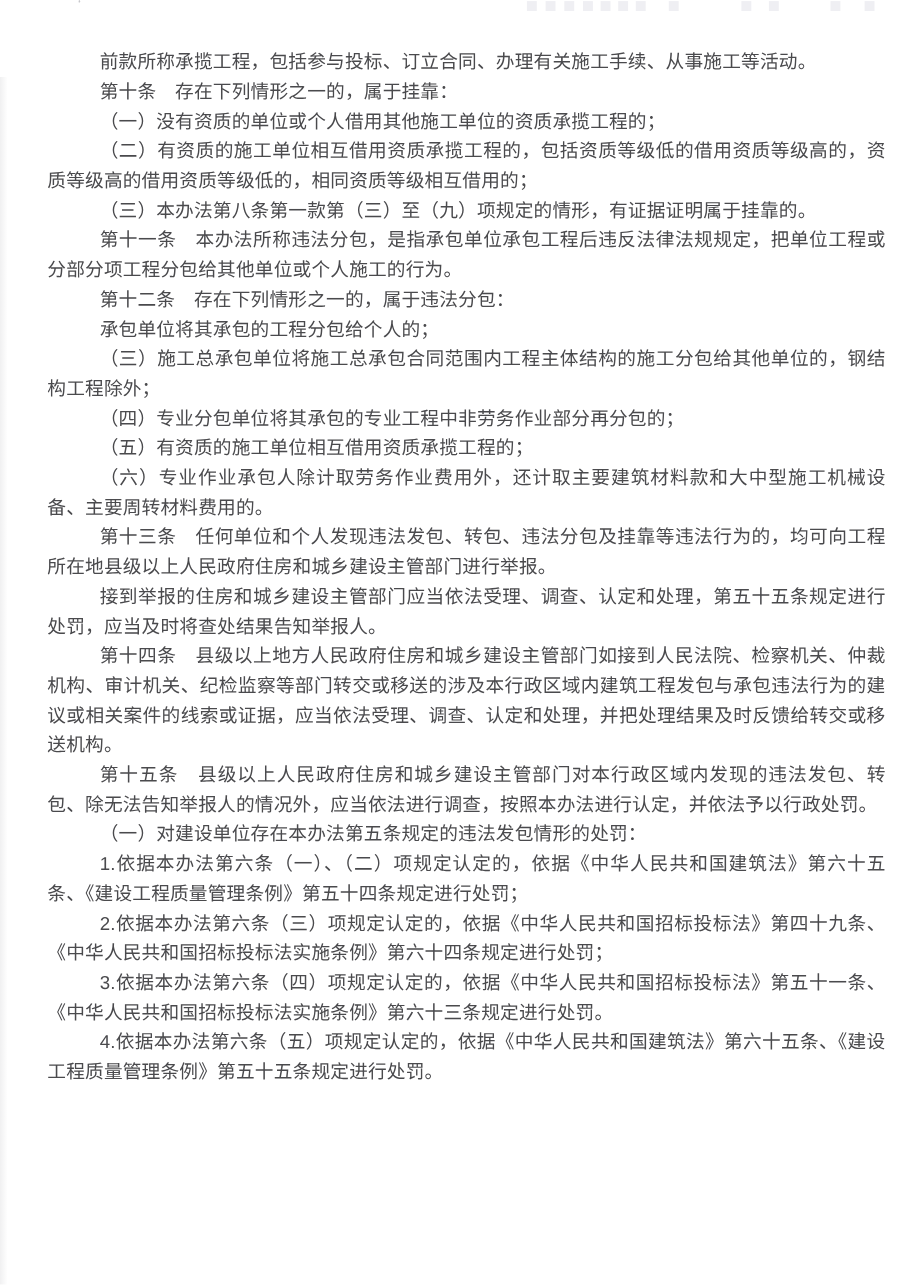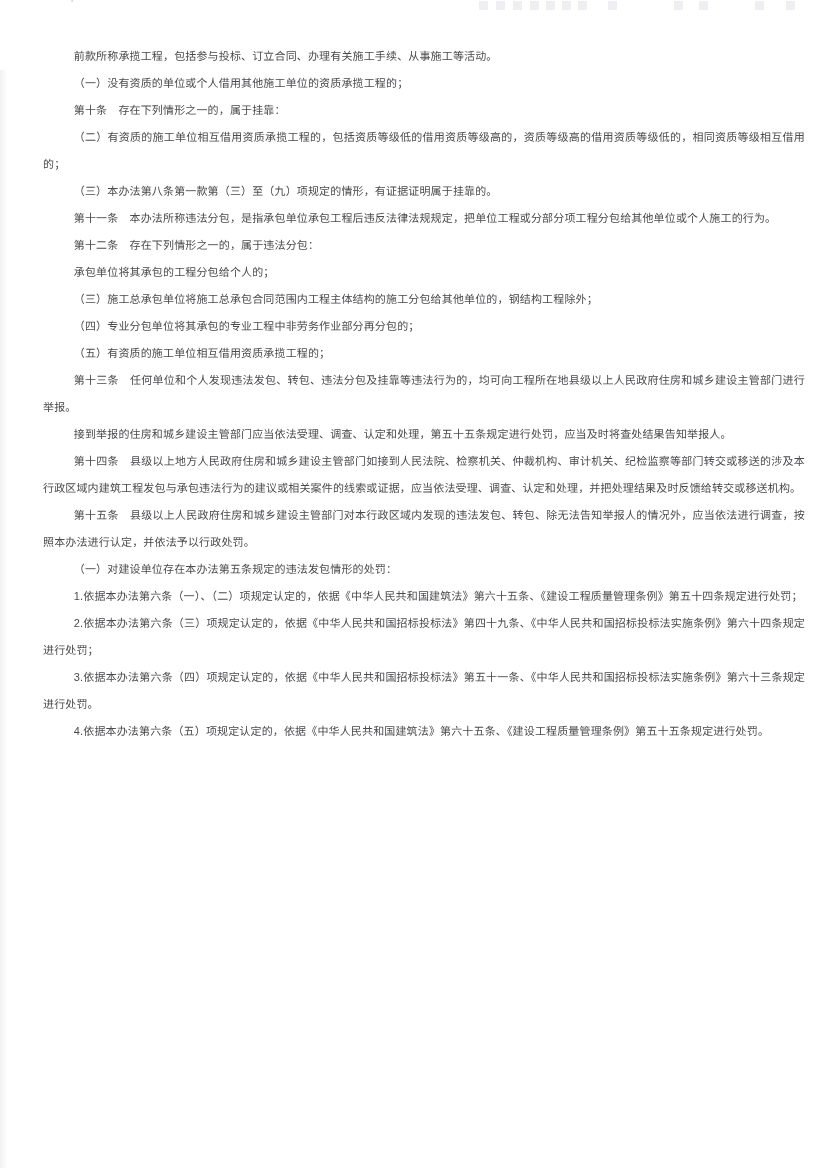--- a/index.html
+++ b/index.html
@@ -36,21 +36,21 @@
     position: absolute;
     left: 70px; top: -4px;
     font-size: 14px;
     color: #c7c7cb;
     transform: rotate(12deg);
   }
   .doc-body {
     position: absolute;
     left: 43px; top: 43px;
     width: 762px;
-    font-size: 11px;
+    font-size: 17px;
     line-height: 27px;
     letter-spacing: 0.15px;
     color: #4a4a4d;
     text-align: justify;
     filter: blur(0.3px);
   }
   .para {
     margin: 0;
     text-indent: 2.8em;
   }
@@ -70,30 +70,31 @@
       <span class="sq" style="left: 608px; background: rgb(239, 239, 243);"></span>
       <span class="sq" style="left: 674px; background: rgb(239, 239, 243);"></span>
       <span class="sq" style="left: 699px; background: rgb(239, 239, 243);"></span>
       <span class="sq" style="left: 755px; background: rgb(239, 239, 243);"></span>
       <span class="sq" style="left: 786px; background: rgb(239, 239, 243);"></span>
     </div>
   <span class="corner-mark">ʻ</span>
   <div class="edge-shade"></div>
   <div class="doc-body">
       <p class="para">前款所称承揽工程，包括参与投标、订立合同、办理有关施工手续、从事施工等活动。</p>
+      <p class="para">第十条　存在下列情形之一的，属于挂靠：</p>
       <p class="para">（一）没有资质的单位或个人借用其他施工单位的资质承揽工程的；</p>
-      <p class="para">第十条　存在下列情形之一的，属于挂靠：</p>
       <p class="para">（二）有资质的施工单位相互借用资质承揽工程的，包括资质等级低的借用资质等级高的，资质等级高的借用资质等级低的，相同资质等级相互借用的；</p>
       <p class="para">（三）本办法第八条第一款第（三）至（九）项规定的情形，有证据证明属于挂靠的。</p>
       <p class="para">第十一条　本办法所称违法分包，是指承包单位承包工程后违反法律法规规定，把单位工程或分部分项工程分包给其他单位或个人施工的行为。</p>
       <p class="para">第十二条　存在下列情形之一的，属于违法分包：</p>
       <p class="para">承包单位将其承包的工程分包给个人的；</p>
       <p class="para">（三）施工总承包单位将施工总承包合同范围内工程主体结构的施工分包给其他单位的，钢结构工程除外；</p>
       <p class="para">（四）专业分包单位将其承包的专业工程中非劳务作业部分再分包的；</p>
       <p class="para">（五）有资质的施工单位相互借用资质承揽工程的；</p>
+      <p class="para">（六）专业作业承包人除计取劳务作业费用外，还计取主要建筑材料款和大中型施工机械设备、主要周转材料费用的。</p>
       <p class="para">第十三条　任何单位和个人发现违法发包、转包、违法分包及挂靠等违法行为的，均可向工程所在地县级以上人民政府住房和城乡建设主管部门进行举报。</p>
       <p class="para">接到举报的住房和城乡建设主管部门应当依法受理、调查、认定和处理，第五十五条规定进行处罚，应当及时将查处结果告知举报人。</p>
       <p class="para">第十四条　县级以上地方人民政府住房和城乡建设主管部门如接到人民法院、检察机关、仲裁机构、审计机关、纪检监察等部门转交或移送的涉及本行政区域内建筑工程发包与承包违法行为的建议或相关案件的线索或证据，应当依法受理、调查、认定和处理，并把处理结果及时反馈给转交或移送机构。</p>
       <p class="para">第十五条　县级以上人民政府住房和城乡建设主管部门对本行政区域内发现的违法发包、转包、除无法告知举报人的情况外，应当依法进行调查，按照本办法进行认定，并依法予以行政处罚。</p>
       <p class="para">（一）对建设单位存在本办法第五条规定的违法发包情形的处罚：</p>
       <p class="para">1.依据本办法第六条（一）、（二）项规定认定的，依据《中华人民共和国建筑法》第六十五条、《建设工程质量管理条例》第五十四条规定进行处罚；</p>
       <p class="para">2.依据本办法第六条（三）项规定认定的，依据《中华人民共和国招标投标法》第四十九条、《中华人民共和国招标投标法实施条例》第六十四条规定进行处罚；</p>
       <p class="para">3.依据本办法第六条（四）项规定认定的，依据《中华人民共和国招标投标法》第五十一条、《中华人民共和国招标投标法实施条例》第六十三条规定进行处罚。</p>
       <p class="para">4.依据本办法第六条（五）项规定认定的，依据《中华人民共和国建筑法》第六十五条、《建设工程质量管理条例》第五十五条规定进行处罚。</p>
     </div>

